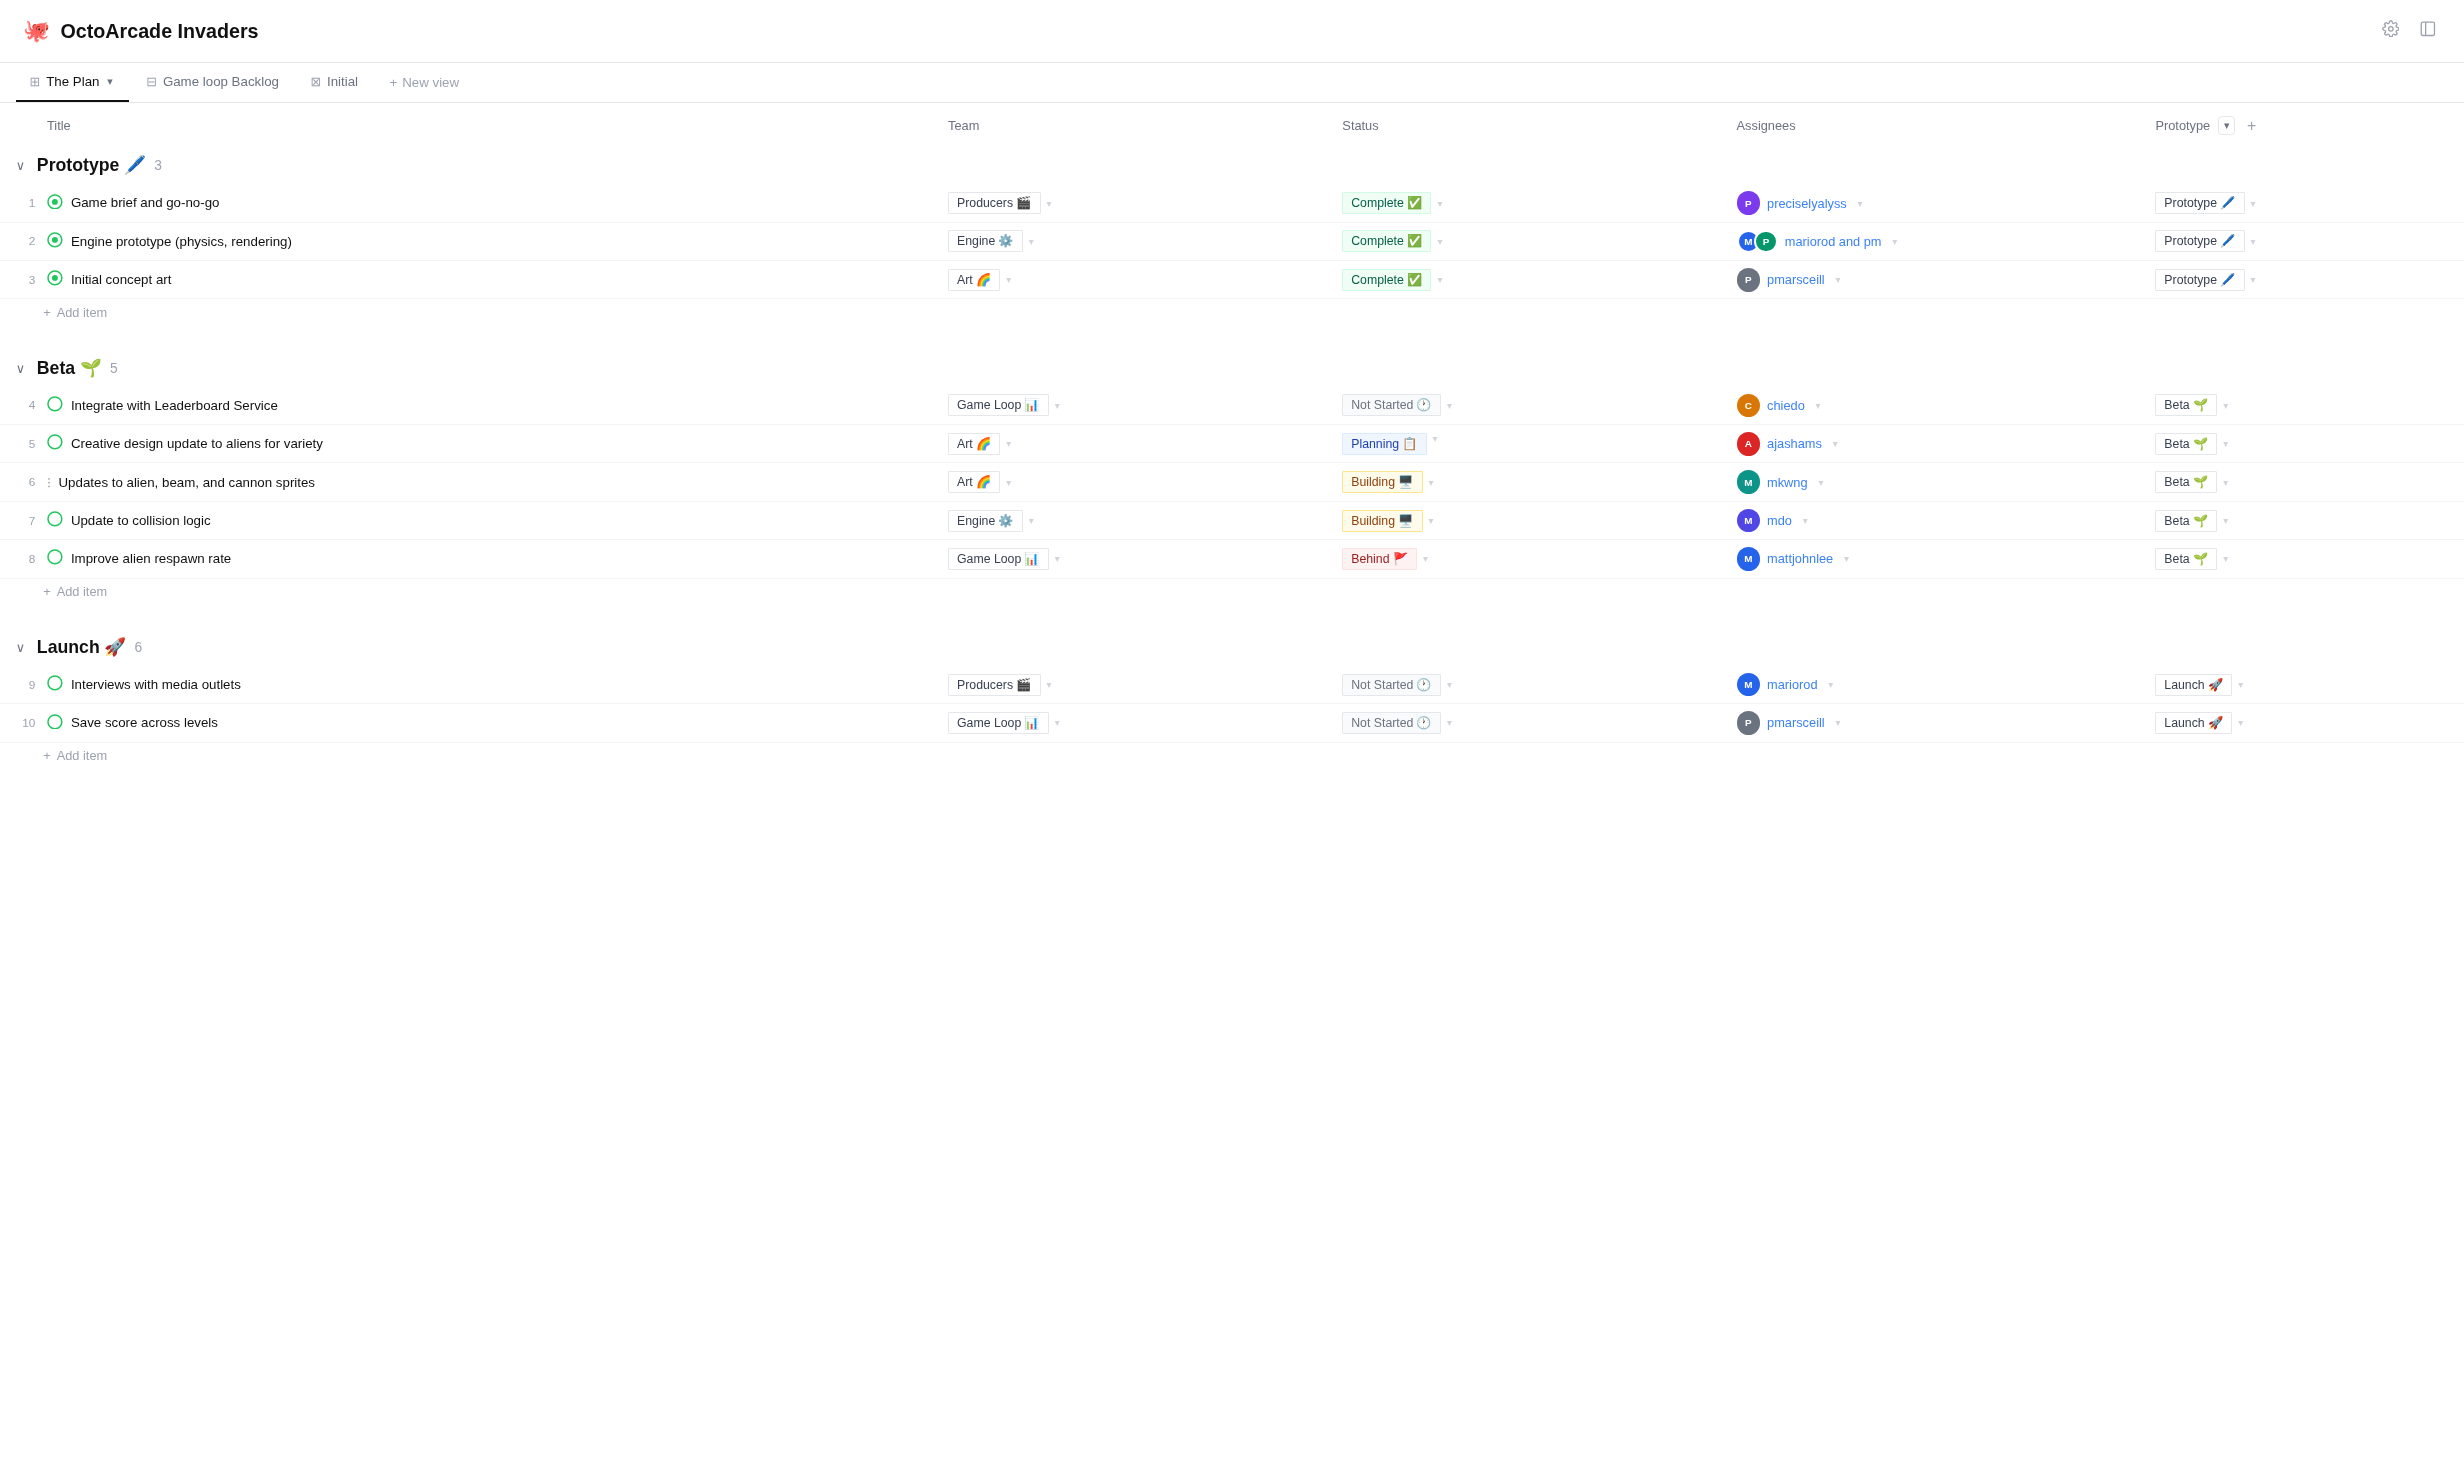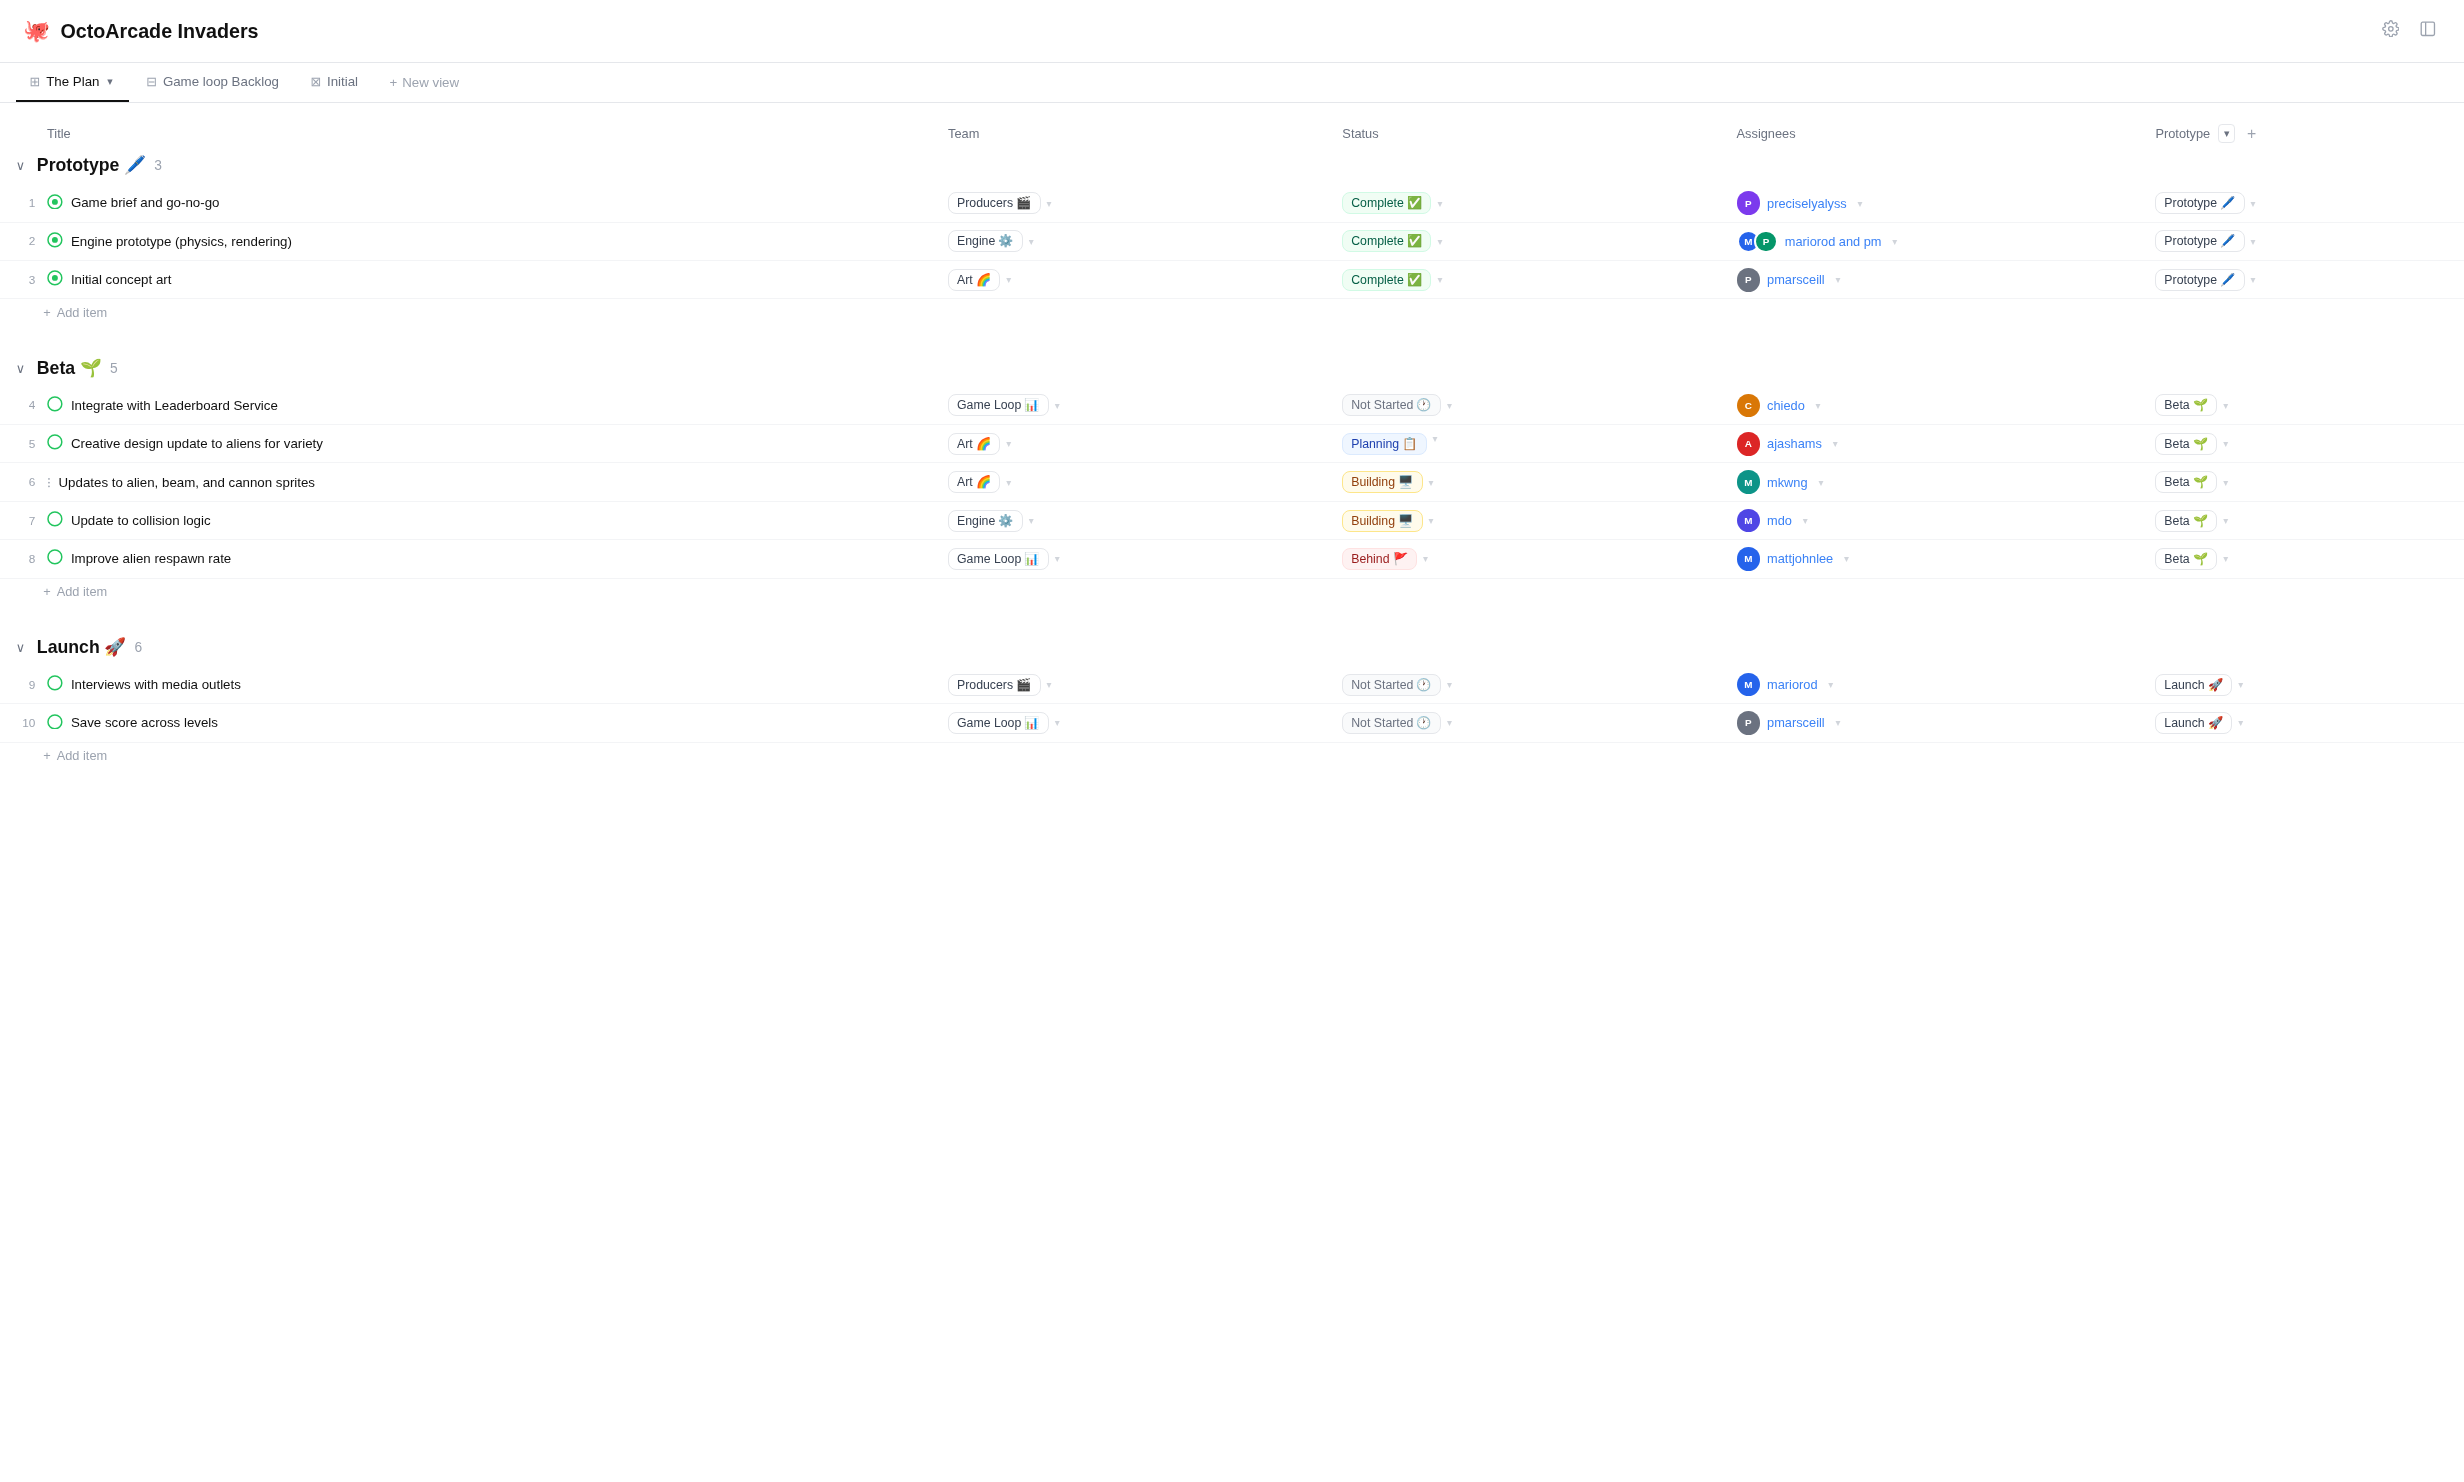--- a/index.html
+++ b/index.html
@@ -20,21 +20,21 @@
     .tab.active { color: #111; border-bottom: 2px solid #111; font-weight: 500; }
     .tab-icon { font-size: 12.8px; color: #9ca3af; }
     .tab-dropdown { background: none; border: none; cursor: pointer; padding: 2px; color: #6b7280; font-size: 10.8px; }
     .new-view-tab { display: flex; align-items: center; gap: 4.9px; padding: 9.9px 13.8px; cursor: pointer; font-size: 13.3px; color: #9ca3af; }
     
     
     .table-wrapper { width: 100%; overflow-x: auto; }
     table { width: 100%; border-collapse: collapse; }
     
     
-    .col-header-row th { padding: 7.9px 11.8px; text-align: left; font-size: 12.8px; font-weight: 500; color: #6b7280; border-bottom: 1px solid #0ea5e9; background: #fff; position: sticky; top: 12px; z-index: 10; }
+    .col-header-row th { padding: 7.9px 11.8px; text-align: left; font-size: 12.8px; font-weight: 500; color: #6b7280; border-bottom: 1px solid #0ea5e9; background: #fff; position: sticky; top: 4px; z-index: 10; }
     .col-title { width: 38%; min-width: 315px; padding-left: 47px !important; }
     .col-team { width: 16%; }
     .col-status { width: 16%; }
     .col-assignees { width: 17%; }
     .col-milestones { width: 13%; }
     .col-header-actions { display: flex; align-items: center; gap: 7.9px; }
     .col-sort-btn { background: none; border: 1px solid #e5e7eb; border-radius: 3.9px; padding: 2px 4.9px; cursor: pointer; font-size: 10.8px; color: #6b7280; }
     .col-add-btn { background: none; border: none; cursor: pointer; font-size: 15.8px; color: #9ca3af; padding: 2px 3.9px; }
     
     
@@ -45,21 +45,21 @@
     
     
     .data-row td { padding: 6.9px 11.8px; border-bottom: 1px solid #f3f4f6; vertical-align: middle; }
     .row-num { color: #9ca3af; font-size: 11.8px; text-align: right; padding-right: 7.9px; width: 31.5px; }
     
     .title-cell { display: flex; align-items: center; gap: 7.9px; }
     .status-icon { font-size: 14.8px; flex-shrink: 0; }
     .task-title { font-size: 13.3px; color: #111; }
     
     
-    .pill { display: inline-flex; align-items: center; gap: 3.9px; border: 1px solid #e5e7eb; border-radius: 8px; padding: 3px 7.9px; font-size: 12.3px; color: #374151; background: #fff; white-space: nowrap; cursor: pointer; }
+    .pill { display: inline-flex; align-items: center; gap: 3.9px; border: 1px solid #e5e7eb; border-radius: 1px; padding: 3px 7.9px; font-size: 12.3px; color: #374151; background: #fff; white-space: nowrap; cursor: pointer; }
     
     
     .status-complete { border-color: #d1fae5; background: #f0fdf4; color: #065f46; }
     .status-not-started { border-color: #e5e7eb; background: #f9fafb; color: #6b7280; }
     .status-planning { border-color: #dbeafe; background: #eff6ff; color: #1e40af; }
     .status-building { border-color: #fde68a; background: #fffbeb; color: #92400e; }
     .status-behind { border-color: #fee2e2; background: #fef2f2; color: #991b1b; }
     
     
     .assignee-cell { display: flex; align-items: center; gap: 6.9px; }

